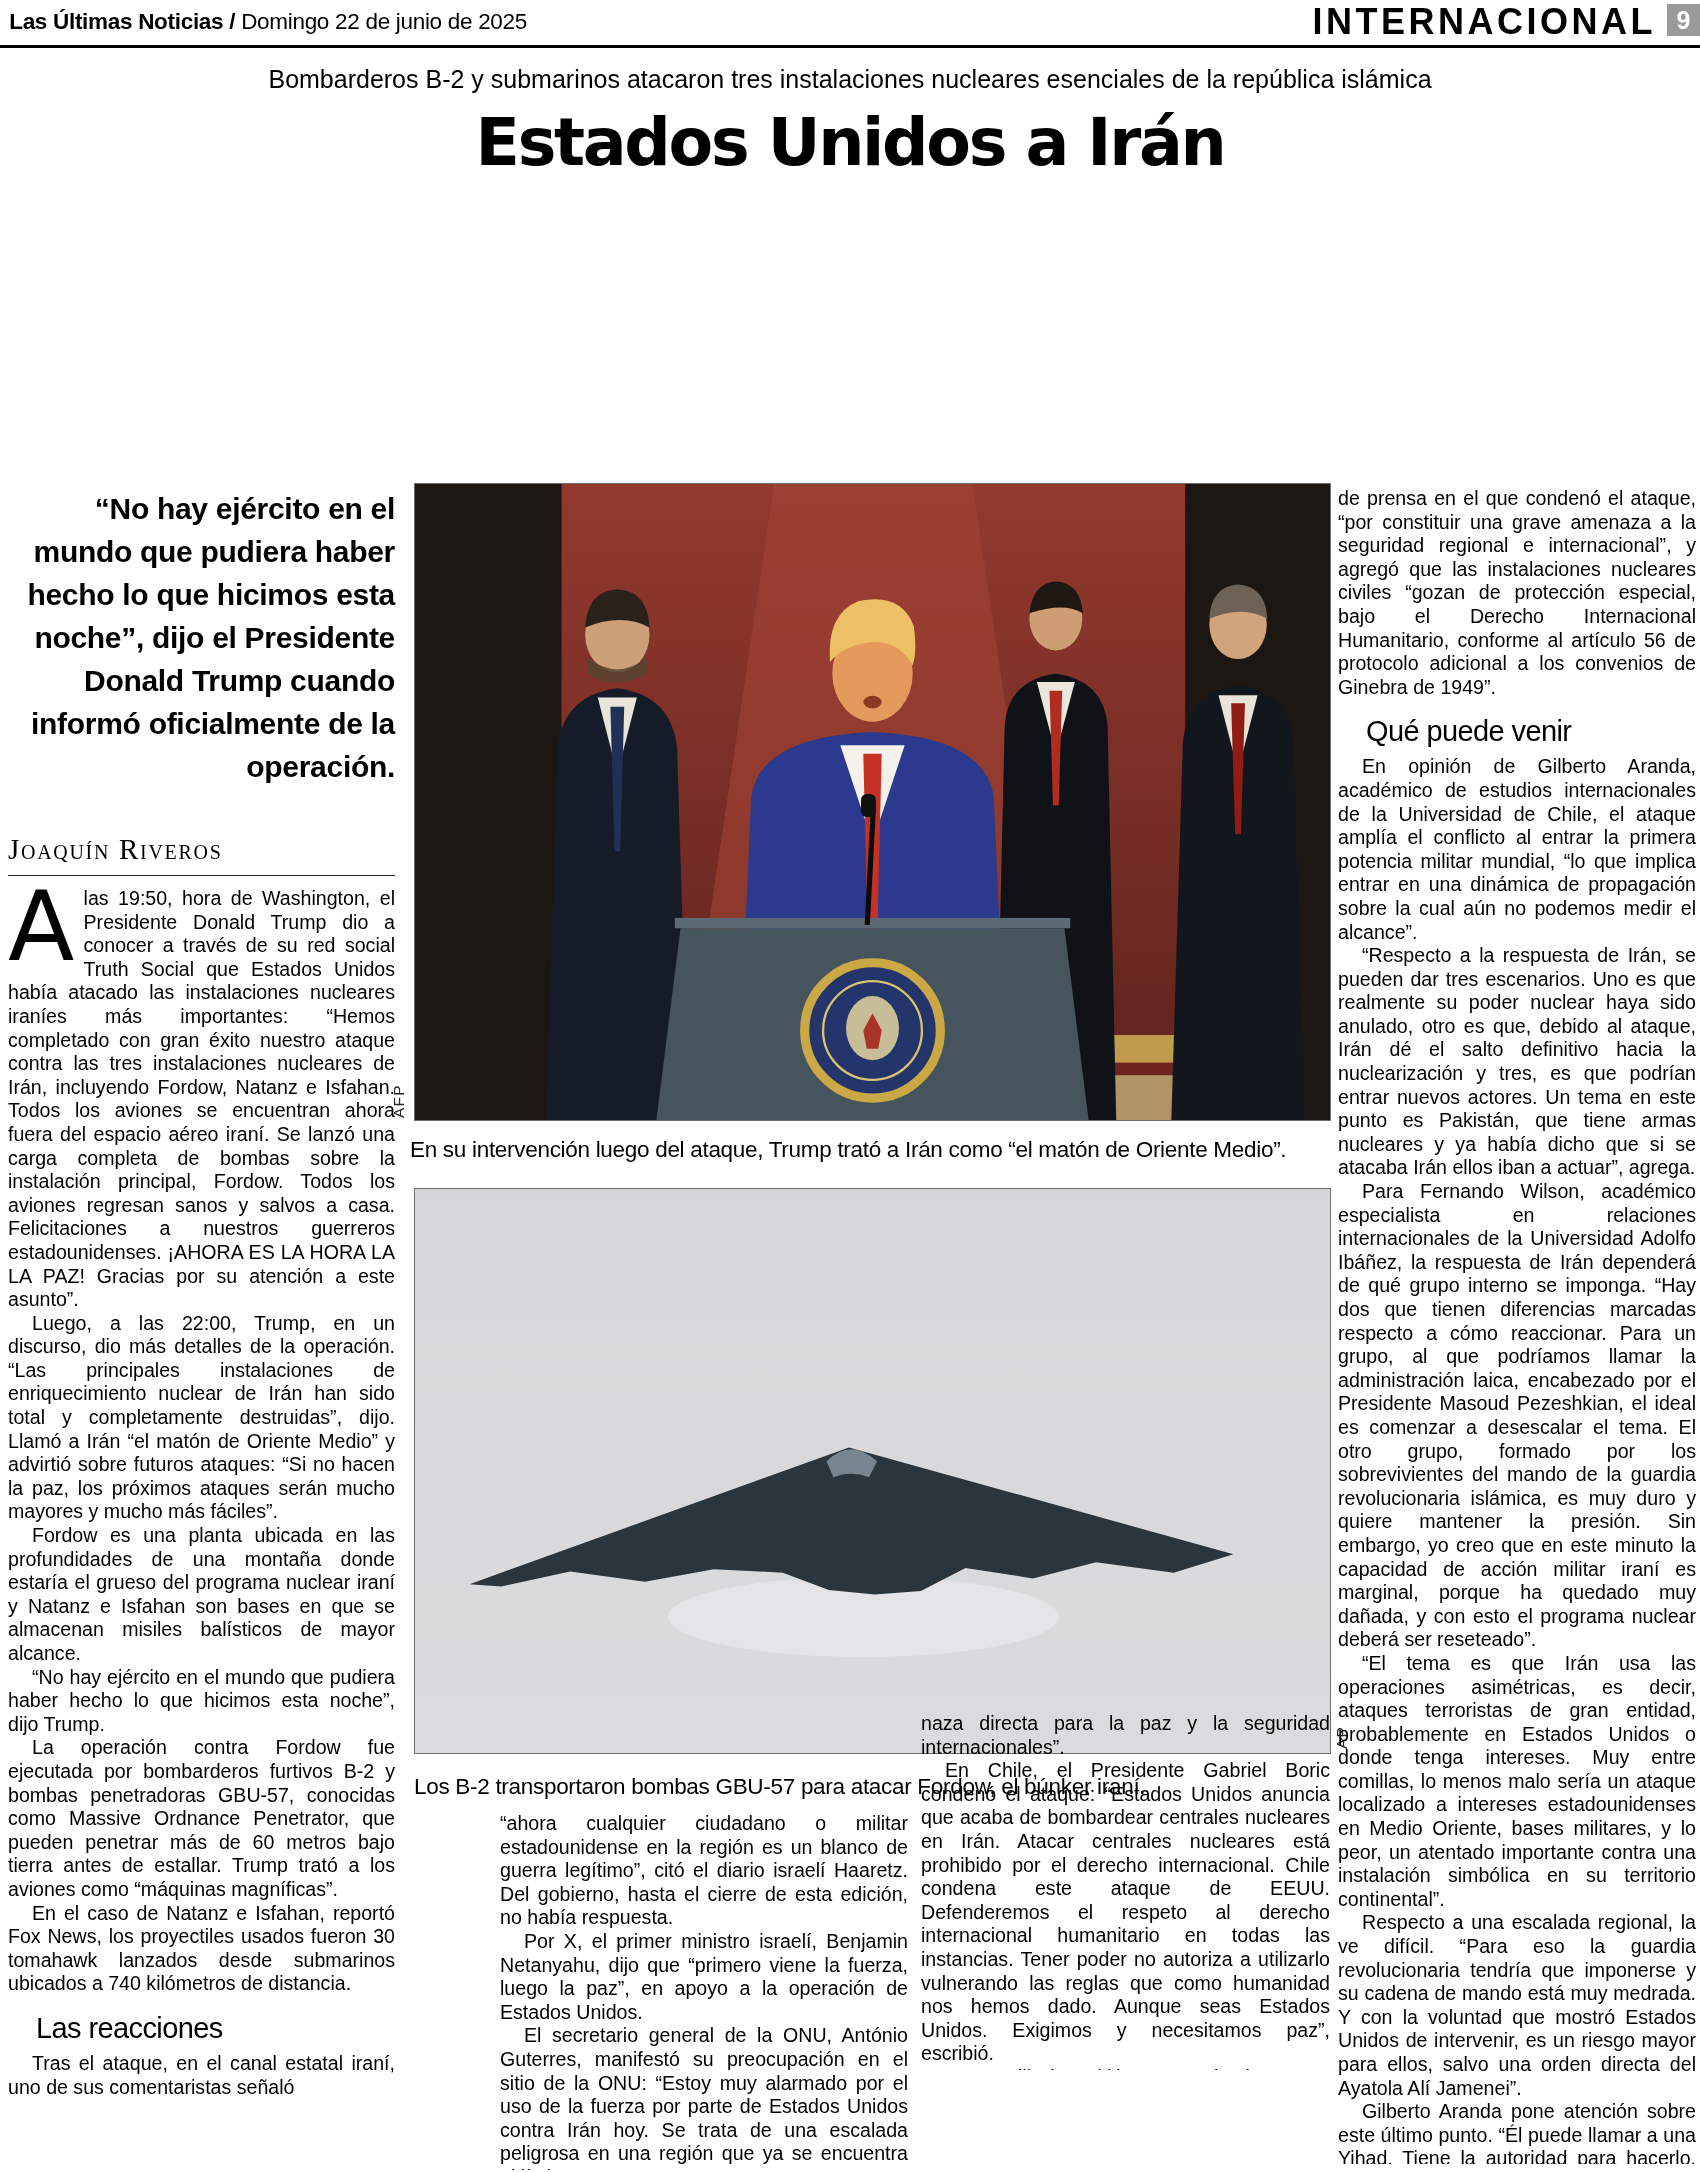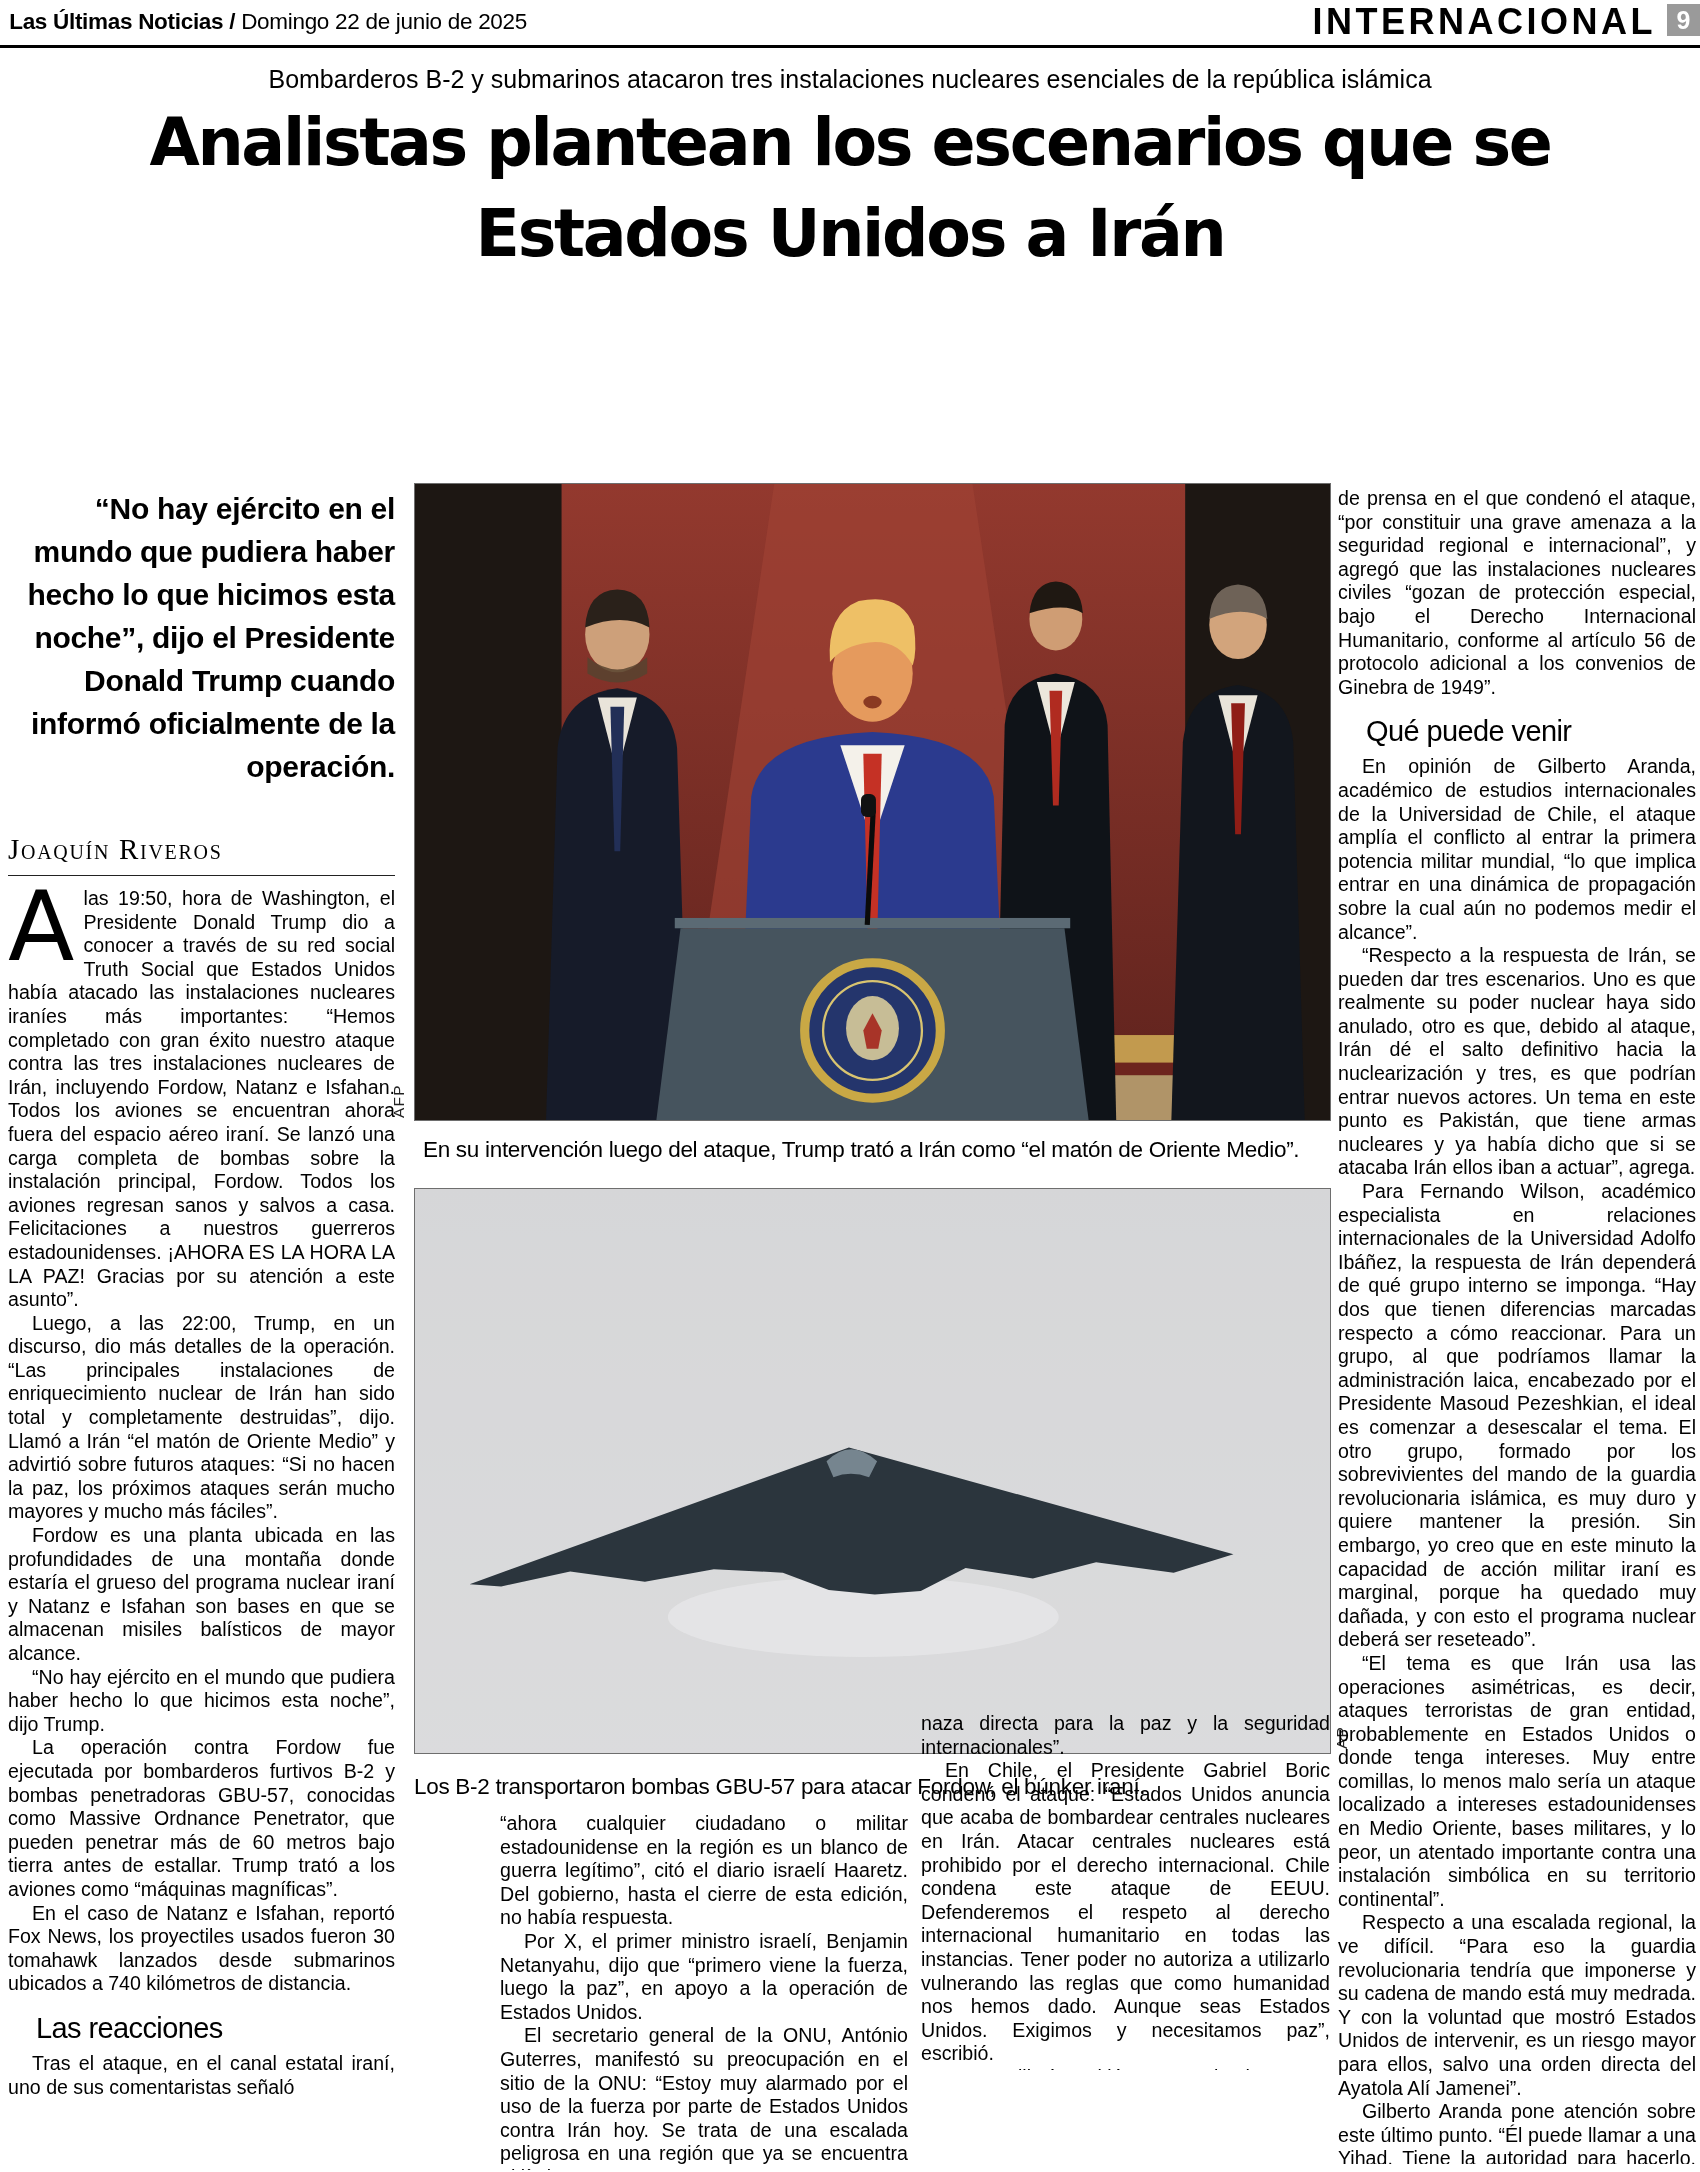--- a/index.html
+++ b/index.html
@@ -38,21 +38,21 @@
   .colB{left:921px;top:1712px;width:409px;height:358px;}
   .col4{left:1338px;top:487px;width:358px;height:1677px;}
   .dropcap{float:left;font-family:"DejaVu Sans",sans-serif;font-size:97px;line-height:72px;padding:3.5px 9.2px 0 0;}
 
   
   .photo{position:absolute;margin:0;border:1.2px solid #6e6e6e;box-sizing:border-box;overflow:hidden;background:#ddd;}
   .photo svg{display:block;width:100%;height:100%;}
   .photo1{left:414px;top:483px;width:917px;height:638px;}
   .photo2{left:414px;top:1188px;width:917px;height:566px;}
   .caption{position:absolute;font-size:22.5px;letter-spacing:-0.3px;color:#000;}
-  .cap1{left:423px;top:1137px;width:903px;}
+  .cap1{left:410px;top:1137px;width:903px;}
   .cap2{left:414px;top:1774px;width:917px;}
   .credit{position:absolute;font-size:15.5px;color:#222;letter-spacing:1.2px;writing-mode:vertical-rl;transform:rotate(180deg);}
   .credit1{left:390px;top:1037px;height:81px;}
   .credit2{left:1333px;top:1674px;height:75px;}
 </style>
 </head>
 <body>
 
 <div class="page">
 
@@ -60,21 +60,20 @@
     <span class="np">Las Últimas Noticias</span>
     <span class="sep">/</span>
     <span class="date">Domingo 22 de junio de 2025</span>
   </div>
   <div class="section-label">INTERNACIONAL</div>
   <div class="page-number">9</div>
   <div class="top-rule"></div>
 
   <div class="kicker">Bombarderos B-2 y submarinos atacaron tres instalaciones nucleares esenciales de la república islámica</div>
   <h1 class="headline">
-    <span class="hl">Analistas plantean los escenarios que se</span>
     <span class="hl">Estados Unidos a Irán</span>
   </h1>
 
   <div class="pullquote">“No hay ejército en el mundo que pudiera haber hecho lo que hicimos esta noche”, dijo el Presidente Donald Trump cuando informó oficialmente de la operación.</div>
   <div class="byline">Joaquín Riveros</div>
 
   <div class="col col1">
     <p class="noindent"><span class="dropcap">A</span><span>las 19:50, hora de Washington, el Presidente Donald Trump dio a conocer a través de su red social Truth Social que Estados Unidos había atacado las instalaciones nucleares iraníes más importantes: “Hemos completado con gran éxito nuestro ataque contra las tres instalaciones nucleares de Irán, incluyendo Fordow, Natanz e Isfahan. Todos los aviones se encuentran ahora fuera del espacio aéreo iraní. Se lanzó una carga completa de bombas sobre la instalación principal, Fordow. Todos los aviones regresan sanos y salvos a casa. Felicitaciones a nuestros guerreros estadounidenses. ¡AHORA ES LA HORA LA LA PAZ! Gracias por su atención a este asunto”.</span></p>
     <p>Luego, a las 22:00, Trump, en un discurso, dio más detalles de la operación. “Las principales instalaciones de enriquecimiento nuclear de Irán han sido total y completamente destruidas”, dijo. Llamó a Irán “el matón de Oriente Medio” y advirtió sobre futuros ataques: “Si no hacen la paz, los próximos ataques serán mucho mayores y mucho más fáciles”.</p>
     <p>Fordow es una planta ubicada en las profundidades de una montaña donde estaría el grueso del programa nuclear iraní y Natanz e Isfahan son bases en que se almacenan misiles balísticos de mayor alcance.</p>

